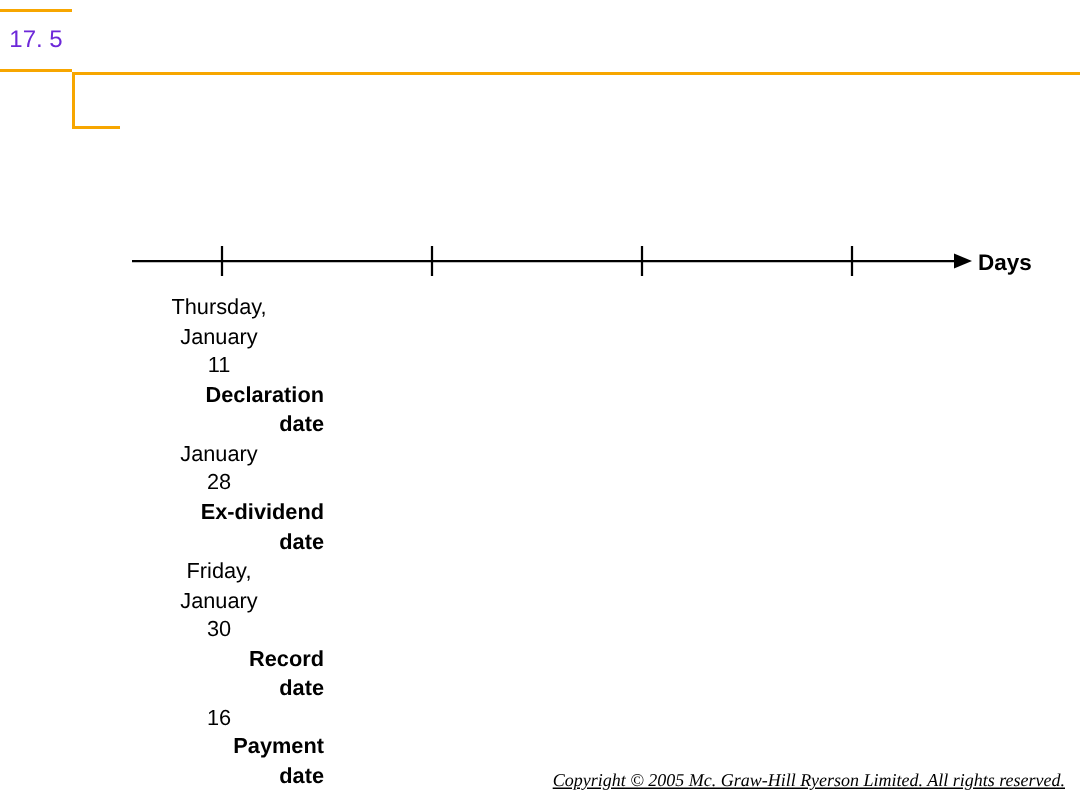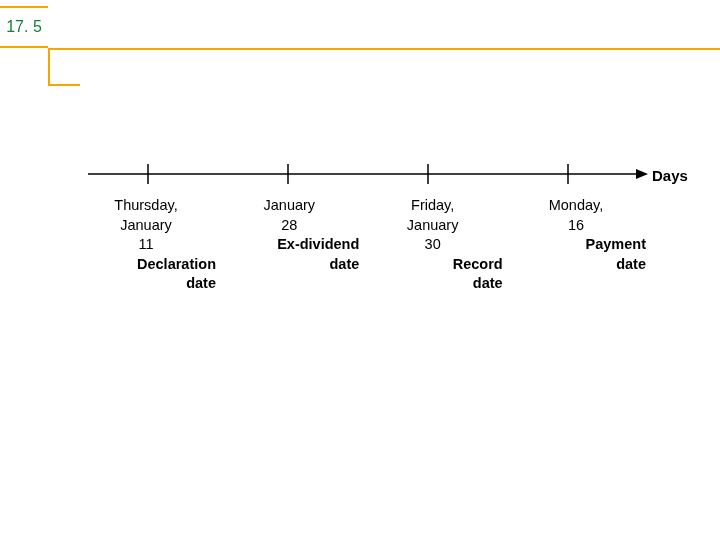--- a/index.html
+++ b/index.html
@@ -7,21 +7,21 @@
   .slide { position: relative; width: 720px; height: 540px; }
   .corner-badge {
     position: absolute;
     left: 0; top: 6px;
     width: 48px; height: 42px;
     background: #fff;
     border-top: 2px solid #f7a600;
     border-bottom: 2px solid #f7a600;
     display: flex; align-items: center; justify-content: center;
   }
-  .corner-badge span { color: #15803d; font-size: 16px; }
+  .corner-badge span { color: #6d28d9; font-size: 16px; }
   .title-bar {
     position: absolute;
     left: 64px; top: 6px;
     color: #2b2e6b;
     font-size: 25px;
     line-height: 1.2;
   }
   .title-underline {
     position: absolute;
     left: 48px; right: 0; top: 48px;
@@ -52,20 +52,21 @@
     font-weight: bold;
     font-size: 15px;
     color: #000;
   }
   .events {
     position: absolute;
     left: 76px; top: 196px;
     width: 570px;
     display: flex;
     justify-content: space-between;
+    flex-direction: column;
   }
   .ev {
     width: 140px;
     text-align: center;
     font-size: 14.5px;
     color: #000;
     line-height: 1.35;
   }
   .ev .strong { font-weight: bold; text-align: right; }
   .copyright {
@@ -117,20 +118,22 @@
       <div class="strong">date</div>
     </div>
     <div class="ev">
       <div>Friday,</div>
       <div>January</div>
       <div>30</div>
       <div class="strong">Record</div>
       <div class="strong">date</div>
     </div>
     <div class="ev">
-      <div>Monday,</div>
       <div>16</div>
       <div class="strong">Payment</div>
       <div class="strong">date</div>
     </div>
   </div>
 
+  <div class="copyright">
+    <span class="u">Copyright © 2005 Mc. Graw-Hill Ryerson Limited. All rights reserved.</span>
+  </div>
 </div>
 
 </body></html>

